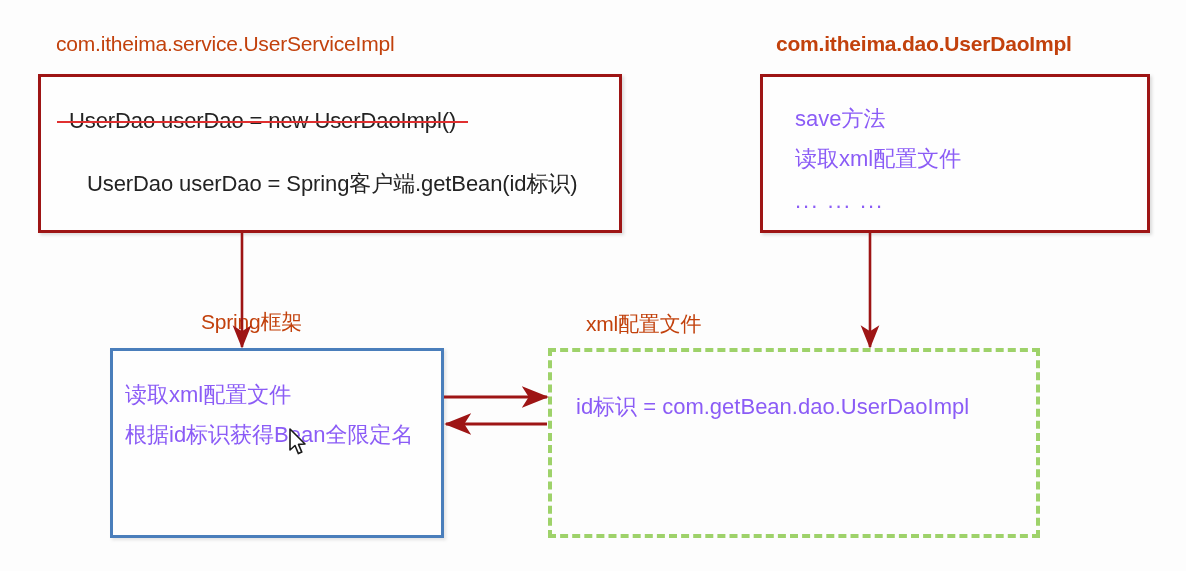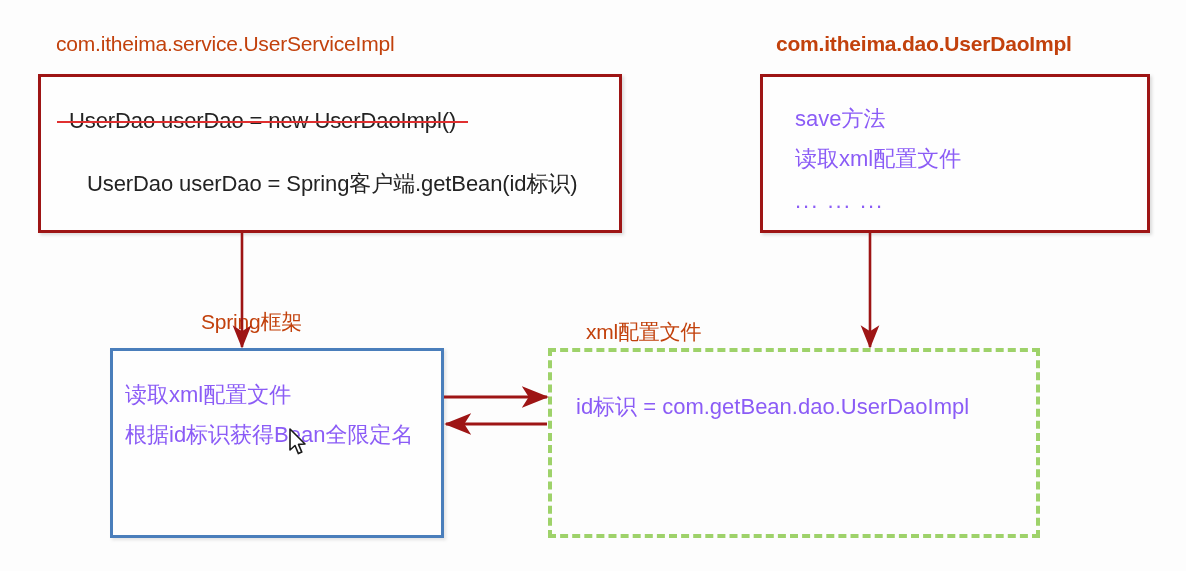--- a/index.html
+++ b/index.html
@@ -92,21 +92,21 @@
 <body>
 
 <div id="canvas">
 
   <div class="abs caption" style="left:56px; top:33px;">com.itheima.service.UserServiceImpl</div>
 
   <div class="abs caption" style="left:776px; top:33px;font-weight:bold;">com.itheima.dao.UserDaoImpl</div>
 
   <div class="abs caption" style="left:201px; top:311px;">Spring框架</div>
 
-  <div class="abs caption" style="left:586px; top:321px;text-align:right;">xml配置文件</div>
+  <div class="abs caption" style="left:586px; top:313px;text-align:right;">xml配置文件</div>
 
   <div class="abs box box-red" style="left:38px; top:74px; width:584px; height:159px;">
 
     <div class="strike-wrap" style="left:28px; top:33px;">
       <span class="code-line">UserDao userDao = new UserDaoImpl()</span>
       <span class="strike-bar"></span>
     </div>
 
     <div class="code-line" style="left:26px; top:96px;margin-left:20px;">UserDao userDao = Spring客户端.getBean(id标识)</div>
   </div>

